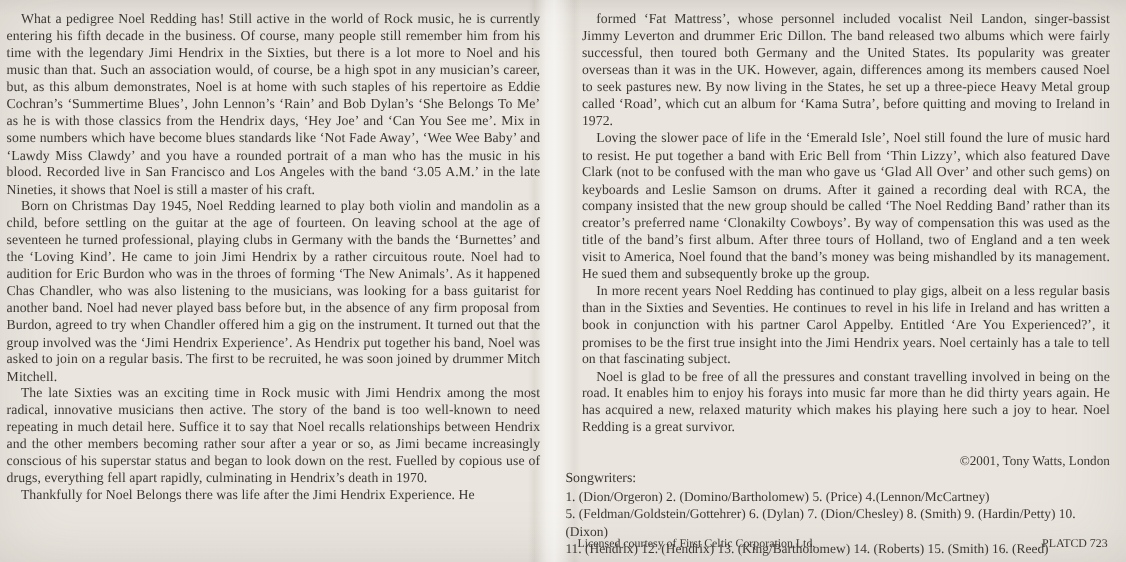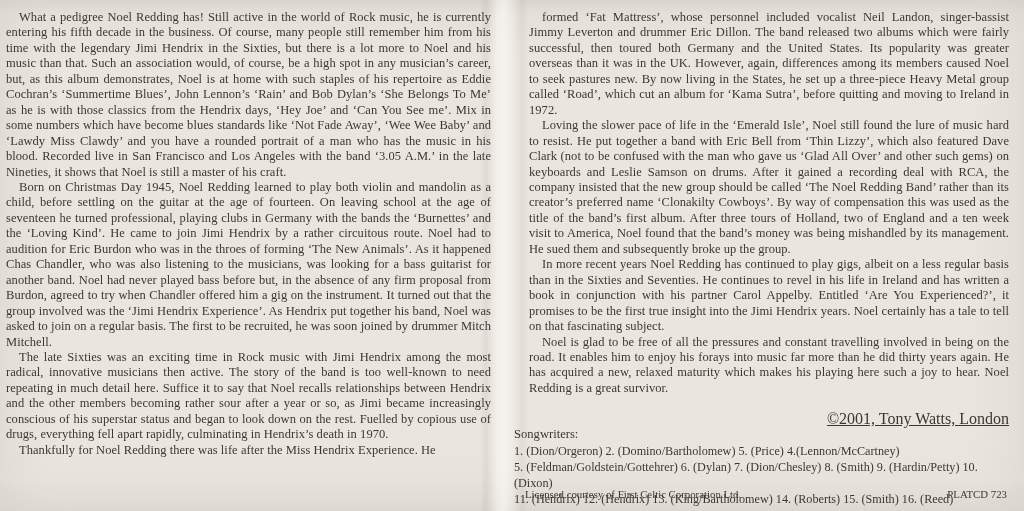--- a/index.html
+++ b/index.html
@@ -39,23 +39,22 @@
     line-height: 15.45px;
     letter-spacing: 0.05px;
   }
   .col p { margin: 0; text-indent: 13px; }
   .col-left  { left: 6px;   width: 485px; }
   .col-right { left: 529px; width: 480px; font-family: Liberation Serif, serif; }
   .credit {
     position: absolute;
     top: 411px;
     right: 15px;
-    font-size: 16px;
+    font-size: 12px;
     line-height: 16px;
-    text-decoration: underline;
   }
   .songwriters {
     position: absolute;
     left: 514px;
     top: 426px;
     width: 500px;
     text-align: left;
     font-size: 12.2px;
     line-height: 16px;
   }
@@ -76,21 +75,21 @@
 <body>
 
 <div class="page">
 
   <div class="fold"></div>
 
   <div class="col col-left">
     <p>What a pedigree Noel Redding has! Still active in the world of Rock music, he is currently entering his fifth decade in the business. Of course, many people still remember him from his time with the legendary Jimi Hendrix in the Sixties, but there is a lot more to Noel and his music than that. Such an association would, of course, be a high spot in any musician’s career, but, as this album demonstrates, Noel is at home with such staples of his repertoire as Eddie Cochran’s ‘Summertime Blues’, John Lennon’s ‘Rain’ and Bob Dylan’s ‘She Belongs To Me’ as he is with those classics from the Hendrix days, ‘Hey Joe’ and ‘Can You See me’. Mix in some numbers which have become blues standards like ‘Not Fade Away’, ‘Wee Wee Baby’ and ‘Lawdy Miss Clawdy’ and you have a rounded portrait of a man who has the music in his blood. Recorded live in San Francisco and Los Angeles with the band ‘3.05 A.M.’ in the late Nineties, it shows that Noel is still a master of his craft.</p>
     <p>Born on Christmas Day 1945, Noel Redding learned to play both violin and mandolin as a child, before settling on the guitar at the age of fourteen. On leaving school at the age of seventeen he turned professional, playing clubs in Germany with the bands the ‘Burnettes’ and the ‘Loving Kind’. He came to join Jimi Hendrix by a rather circuitous route. Noel had to audition for Eric Burdon who was in the throes of forming ‘The New Animals’. As it happened Chas Chandler, who was also listening to the musicians, was looking for a bass guitarist for another band. Noel had never played bass before but, in the absence of any firm proposal from Burdon, agreed to try when Chandler offered him a gig on the instrument. It turned out that the group involved was the ‘Jimi Hendrix Experience’. As Hendrix put together his band, Noel was asked to join on a regular basis. The first to be recruited, he was soon joined by drummer Mitch Mitchell.</p>
     <p>The late Sixties was an exciting time in Rock music with Jimi Hendrix among the most radical, innovative musicians then active. The story of the band is too well-known to need repeating in much detail here. Suffice it to say that Noel recalls relationships between Hendrix and the other members becoming rather sour after a year or so, as Jimi became increasingly conscious of his superstar status and began to look down on the rest. Fuelled by copious use of drugs, everything fell apart rapidly, culminating in Hendrix’s death in 1970.</p>
-    <p>Thankfully for Noel Redding there was life after the Miss Hendrix Experience. He</p>
+    <p>Thankfully for Noel Belongs there was life after the Jimi Hendrix Experience. He</p>
   </div>
 
   <div class="col col-right">
     <p>formed ‘Fat Mattress’, whose personnel included vocalist Neil Landon, singer-bassist Jimmy Leverton and drummer Eric Dillon. The band released two albums which were fairly successful, then toured both Germany and the United States. Its popularity was greater overseas than it was in the UK. However, again, differences among its members caused Noel to seek pastures new. By now living in the States, he set up a three-piece Heavy Metal group called ‘Road’, which cut an album for ‘Kama Sutra’, before quitting and moving to Ireland in 1972.</p>
     <p>Loving the slower pace of life in the ‘Emerald Isle’, Noel still found the lure of music hard to resist. He put together a band with Eric Bell from ‘Thin Lizzy’, which also featured Dave Clark (not to be confused with the man who gave us ‘Glad All Over’ and other such gems) on keyboards and Leslie Samson on drums. After it gained a recording deal with RCA, the company insisted that the new group should be called ‘The Noel Redding Band’ rather than its creator’s preferred name ‘Clonakilty Cowboys’. By way of compensation this was used as the title of the band’s first album. After three tours of Holland, two of England and a ten week visit to America, Noel found that the band’s money was being mishandled by its management. He sued them and subsequently broke up the group.</p>
     <p>In more recent years Noel Redding has continued to play gigs, albeit on a less regular basis than in the Sixties and Seventies. He continues to revel in his life in Ireland and has written a book in conjunction with his partner Carol Appelby. Entitled ‘Are You Experienced?’, it promises to be the first true insight into the Jimi Hendrix years. Noel certainly has a tale to tell on that fascinating subject.</p>
     <p>Noel is glad to be free of all the pressures and constant travelling involved in being on the road. It enables him to enjoy his forays into music far more than he did thirty years again. He has acquired a new, relaxed maturity which makes his playing here such a joy to hear. Noel Redding is a great survivor.</p>
   </div>
 
   <div class="credit">©2001, Tony Watts, London</div>

